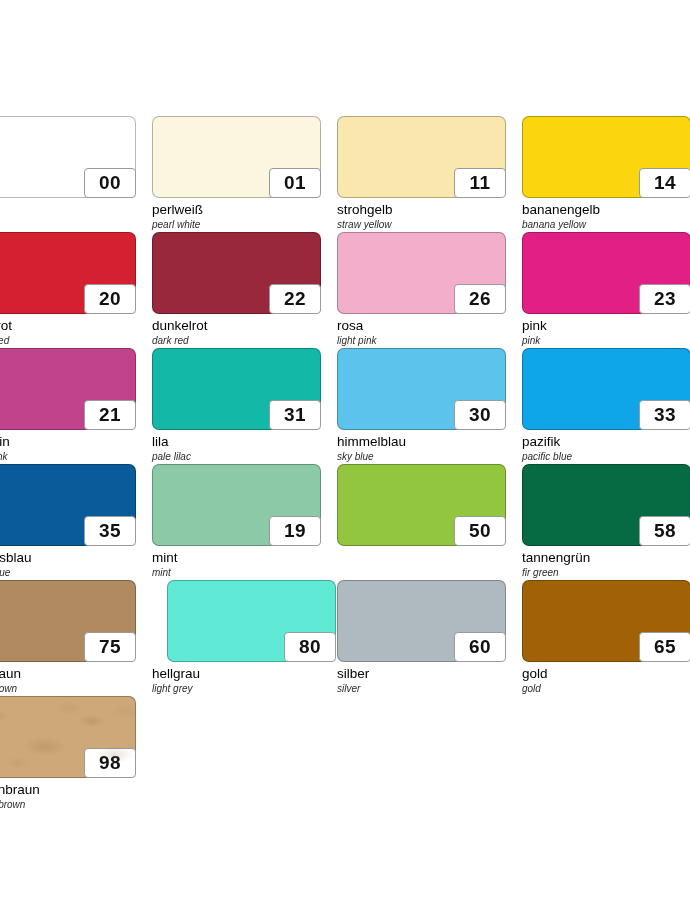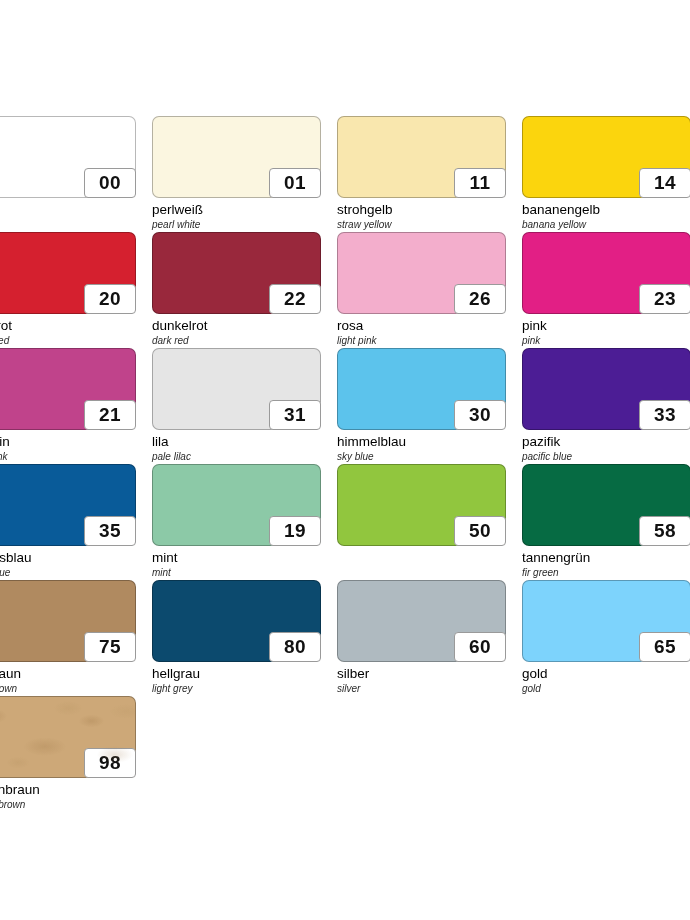--- a/index.html
+++ b/index.html
@@ -185,39 +185,39 @@
       <div class="swatch-cell">
         <div class="swatch-chip" style="background: rgb(192, 67, 139);">
           <div class="swatch-number">21</div>
         </div>
         <div class="swatch-labels">
           <div class="swatch-name-de">fuchsin</div>
           <div class="swatch-name-en">dark pink</div>
         </div>
       </div>
       <div class="swatch-cell">
-        <div class="swatch-chip" style="background: #e5e5e5;">
+        <div class="swatch-chip" style="background: #14b8a6;">
           <div class="swatch-number">31</div>
         </div>
         <div class="swatch-labels">
           <div class="swatch-name-de">lila</div>
           <div class="swatch-name-en">pale lilac</div>
         </div>
       </div>
       <div class="swatch-cell">
         <div class="swatch-chip" style="background: rgb(92, 195, 236);">
           <div class="swatch-number">30</div>
         </div>
         <div class="swatch-labels">
           <div class="swatch-name-de">himmelblau</div>
           <div class="swatch-name-en">sky blue</div>
         </div>
       </div>
       <div class="swatch-cell">
-        <div class="swatch-chip" style="background: #4c1d95; padding-left: 6px;">
+        <div class="swatch-chip" style="background: #0ea5e9; padding-left: 6px;">
           <div class="swatch-number">33</div>
         </div>
         <div class="swatch-labels">
           <div class="swatch-name-de">pazifik</div>
           <div class="swatch-name-en">pacific blue</div>
         </div>
       </div>
       <div class="swatch-cell">
         <div class="swatch-chip" style="background: rgb(9, 91, 153);">
           <div class="swatch-number">35</div>
@@ -253,39 +253,39 @@
       <div class="swatch-cell">
         <div class="swatch-chip" style="background: rgb(176, 138, 96);">
           <div class="swatch-number">75</div>
         </div>
         <div class="swatch-labels">
           <div class="swatch-name-de">rehbraun</div>
           <div class="swatch-name-en">deer brown</div>
         </div>
       </div>
       <div class="swatch-cell">
-        <div class="swatch-chip" style="background: #0c4a6e;">
+        <div class="swatch-chip" style="background: #5eead4; margin-left: 15px;">
           <div class="swatch-number">80</div>
         </div>
         <div class="swatch-labels">
           <div class="swatch-name-de">hellgrau</div>
           <div class="swatch-name-en">light grey</div>
         </div>
       </div>
       <div class="swatch-cell">
         <div class="swatch-chip" style="background: rgb(175, 186, 192);">
           <div class="swatch-number">60</div>
         </div>
         <div class="swatch-labels">
           <div class="swatch-name-de">silber</div>
           <div class="swatch-name-en">silver</div>
         </div>
       </div>
       <div class="swatch-cell">
-        <div class="swatch-chip" style="background: #7dd3fc;">
+        <div class="swatch-chip" style="background: #a16207;">
           <div class="swatch-number">65</div>
         </div>
         <div class="swatch-labels">
           <div class="swatch-name-de">gold</div>
           <div class="swatch-name-en">gold</div>
         </div>
       </div>
       <div class="swatch-cell">
         <div class="swatch-chip textured" style="background: rgb(205, 168, 120);">
           <div class="swatch-number">98</div>

